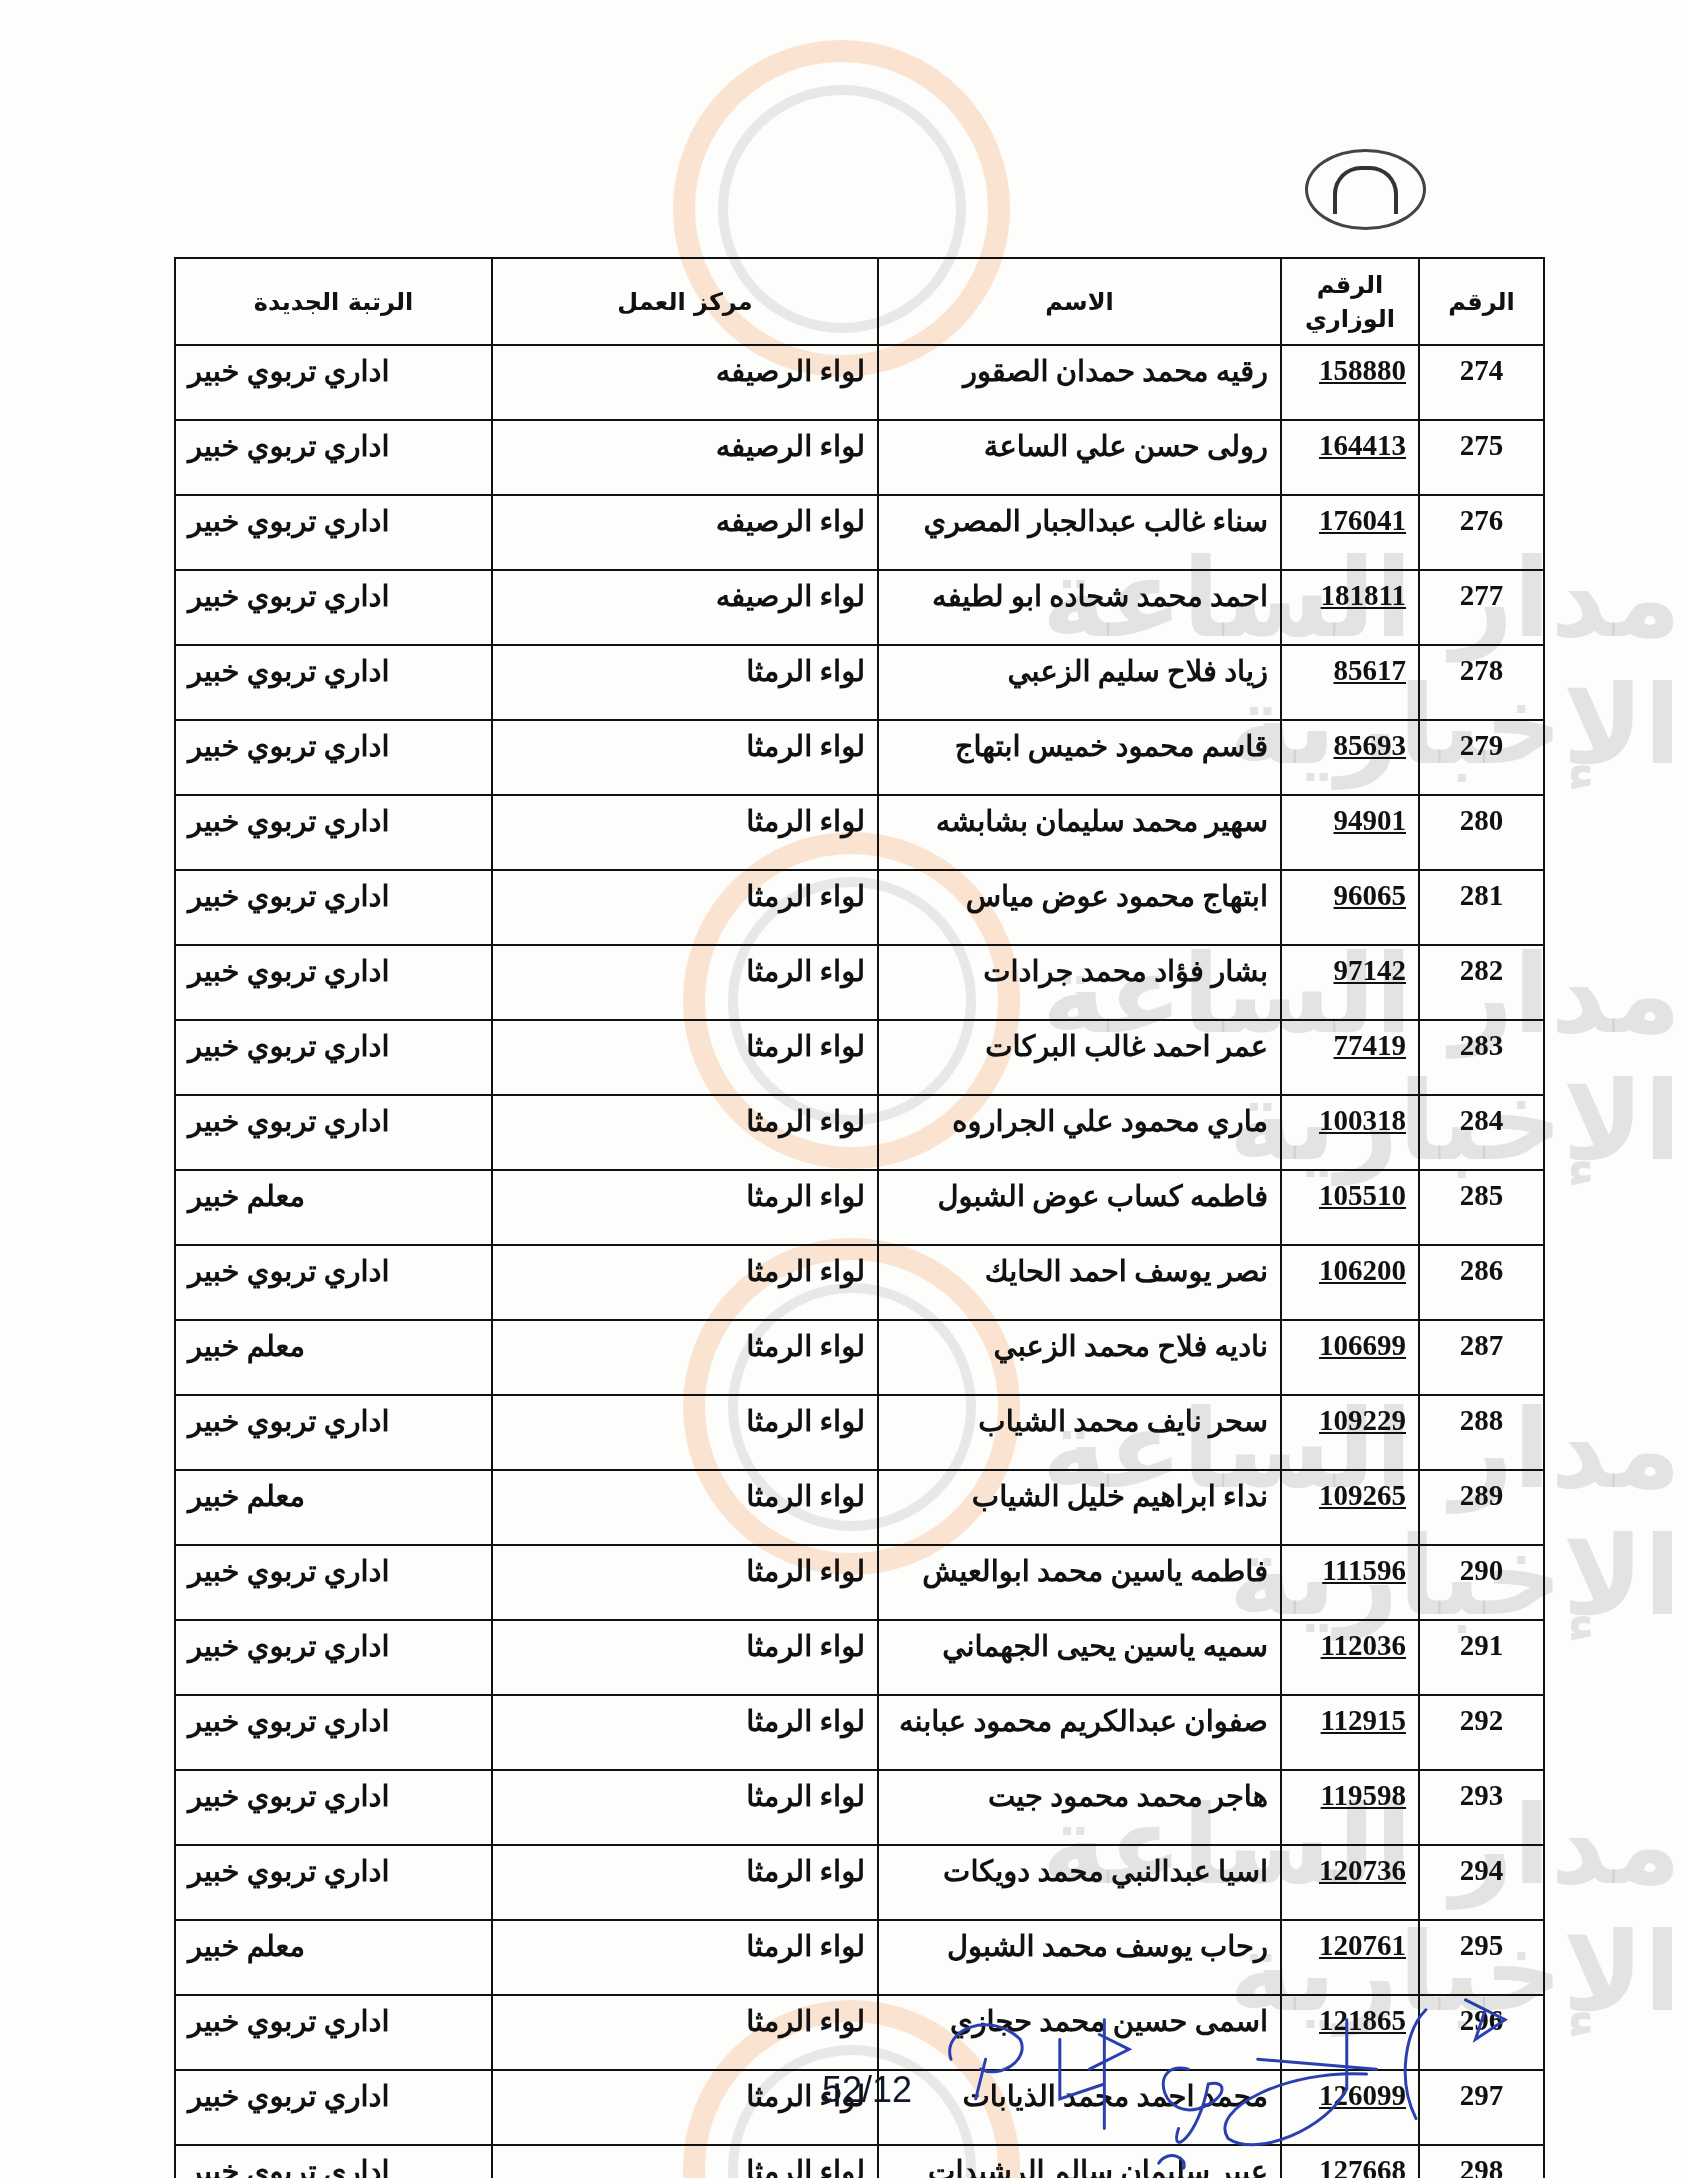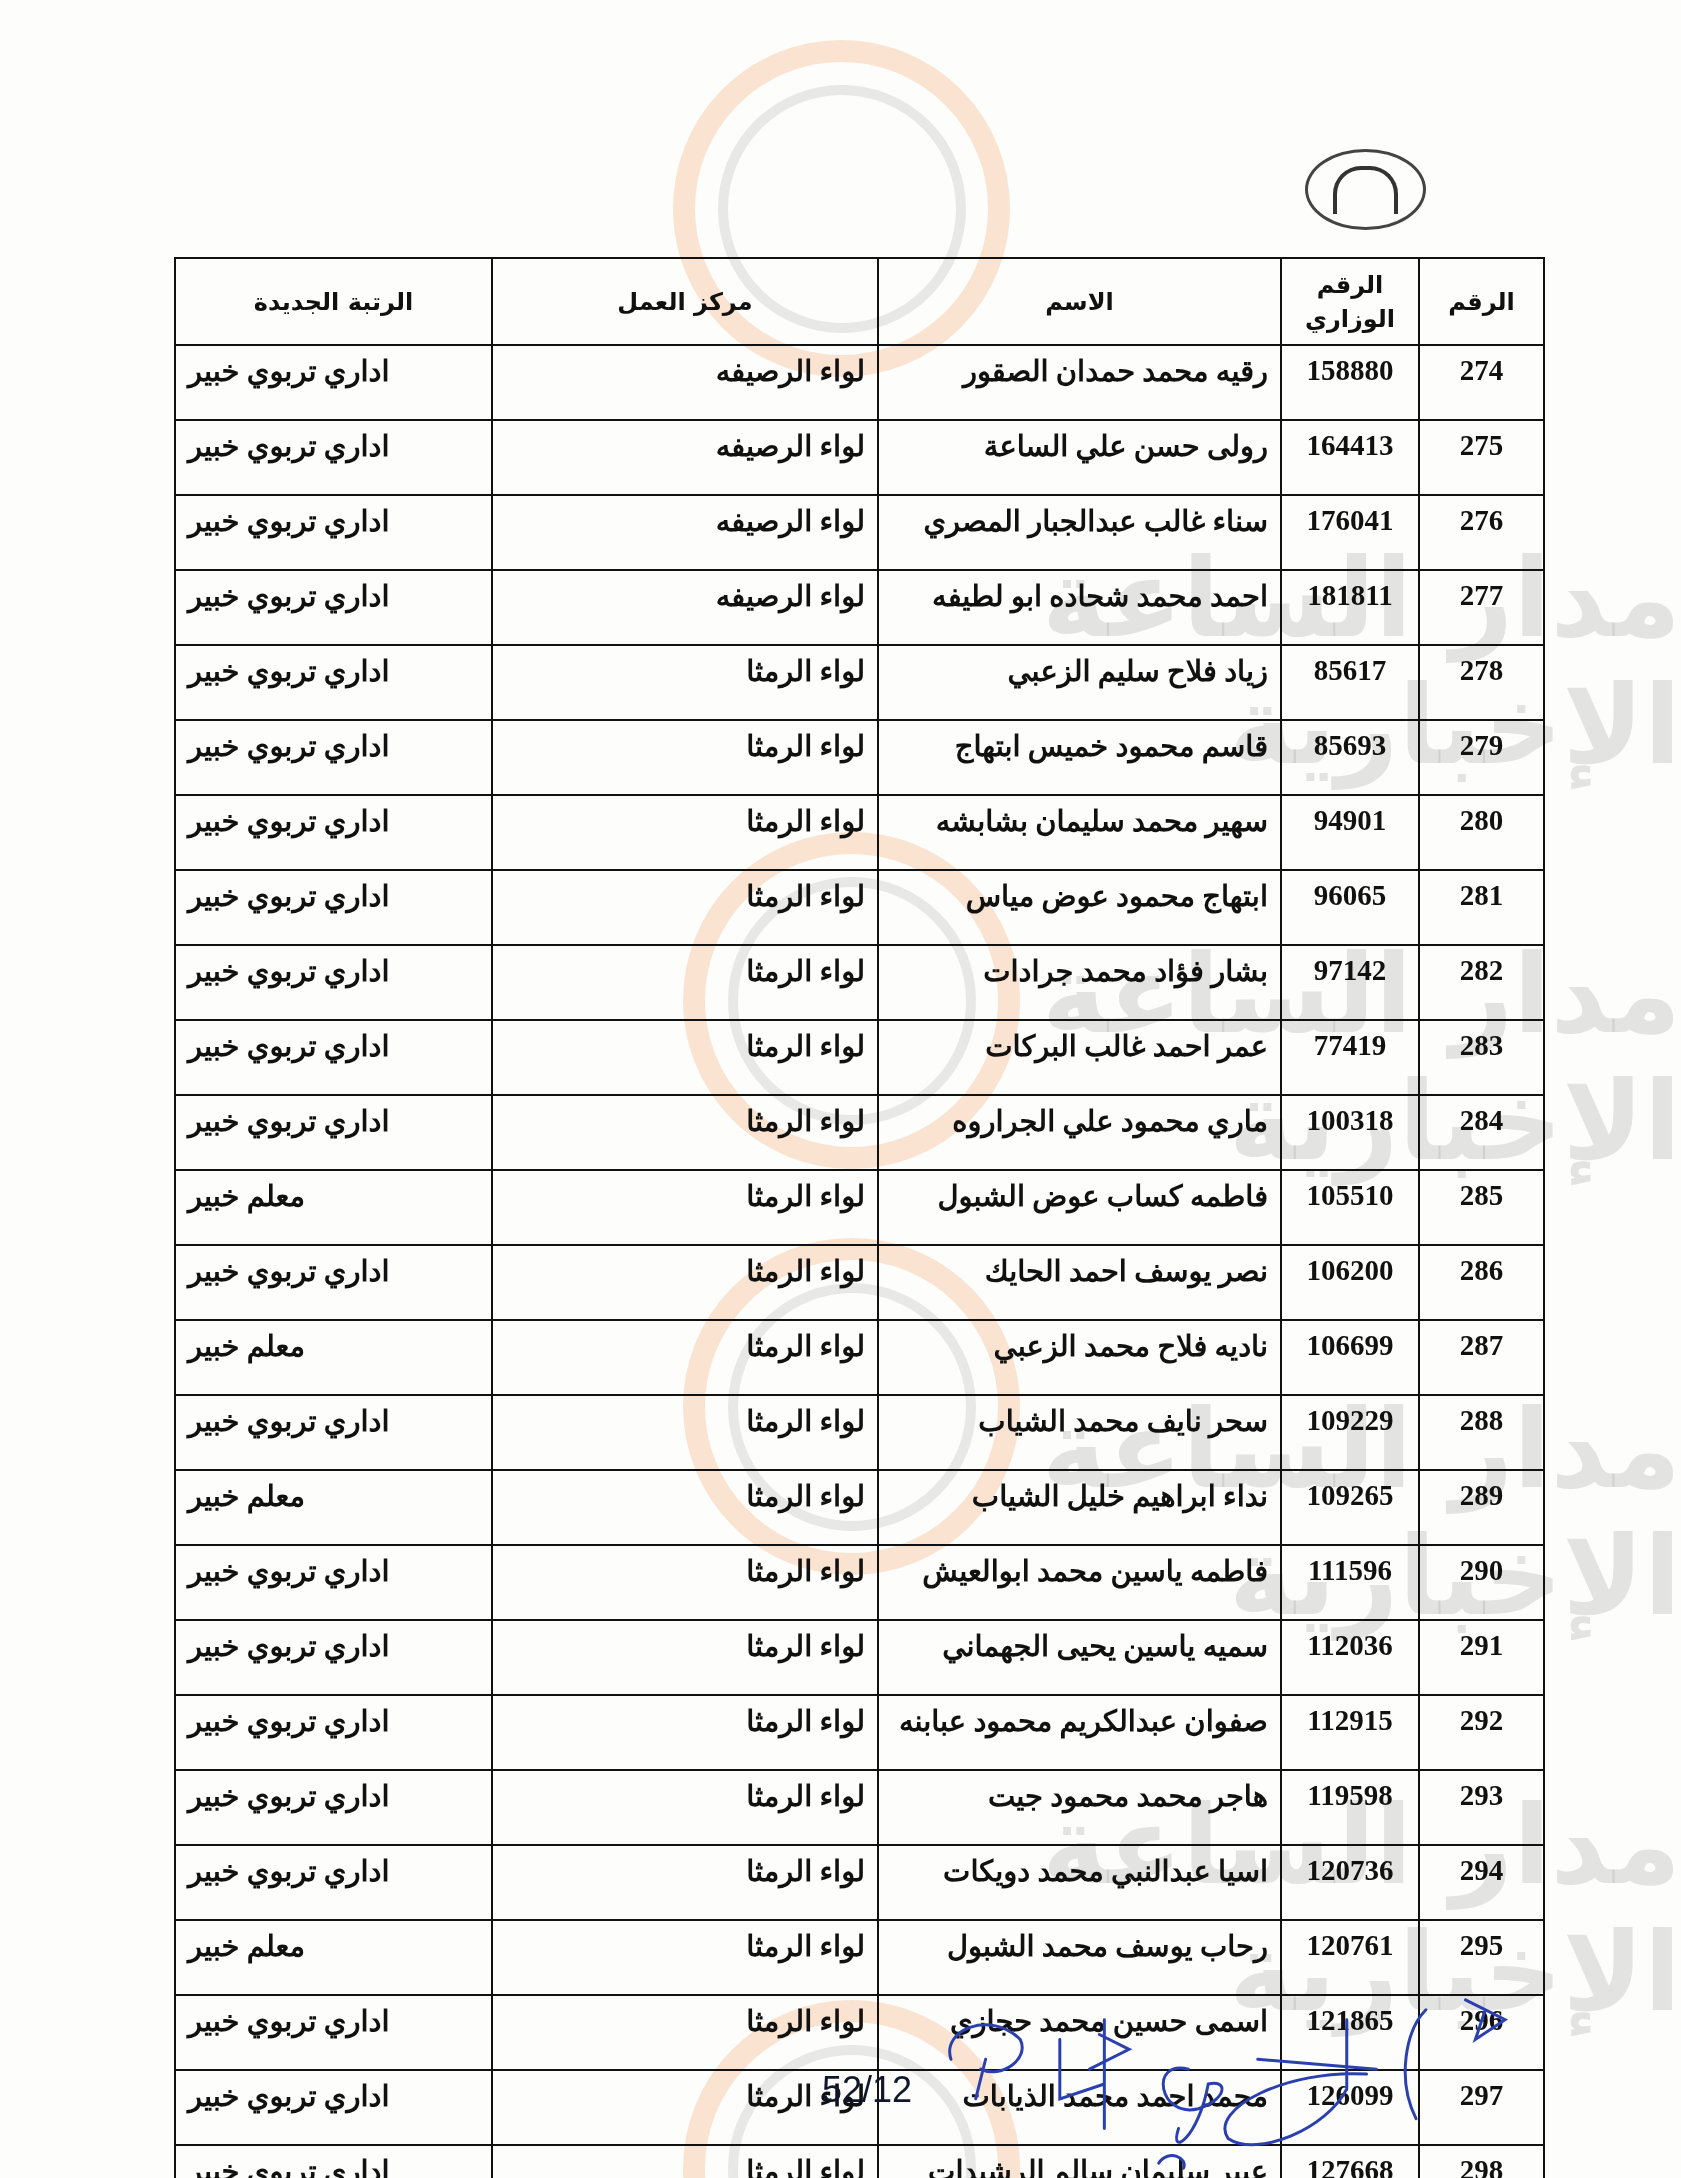--- a/index.html
+++ b/index.html
@@ -41,21 +41,21 @@
   table.grid th, table.grid td {
     border:2px solid #111; padding:0 12px; overflow:hidden; white-space:nowrap;
     font-family:"Liberation Serif", serif;
   }
   table.grid th {
     height:85px; font-family:"DejaVu Sans", sans-serif; font-weight:bold;
     font-size:24px; text-align:center;
   }
   table.grid td { height:65px; font-size:29px; font-weight:bold; vertical-align:top; padding-top:8px; }
   td.c-num { text-align:center; font-family:"Liberation Serif", serif; }
-  td.c-mid { text-align:center; font-family:"Liberation Serif", serif; font-size:31px; }
+  td.c-mid { font-family:"Liberation Serif", serif; font-size:31px;text-decoration:underline; }
   td.c-name { text-align:right; font-family:"DejaVu Sans", sans-serif; font-size:24px; padding-right:6px; }
   td.c-center { text-align:right; font-family:"DejaVu Sans", sans-serif; font-size:22px; padding-right:4px; }
   td.c-rank { text-align:left; font-family:"DejaVu Sans", sans-serif; font-size:22px; padding-left:99px; direction:rtl;text-decoration:underline; }
   td.c-rank span { display:inline-block; direction:rtl; }
   .page-num {
     position:absolute; left:822px; top:2069px; font-family:"Liberation Sans", sans-serif;
     font-size:36px; color:#0f172a;
   }
   .signatures { position:absolute; left:931px; top:1990px; width:693px; height:188px; }
 </style>

